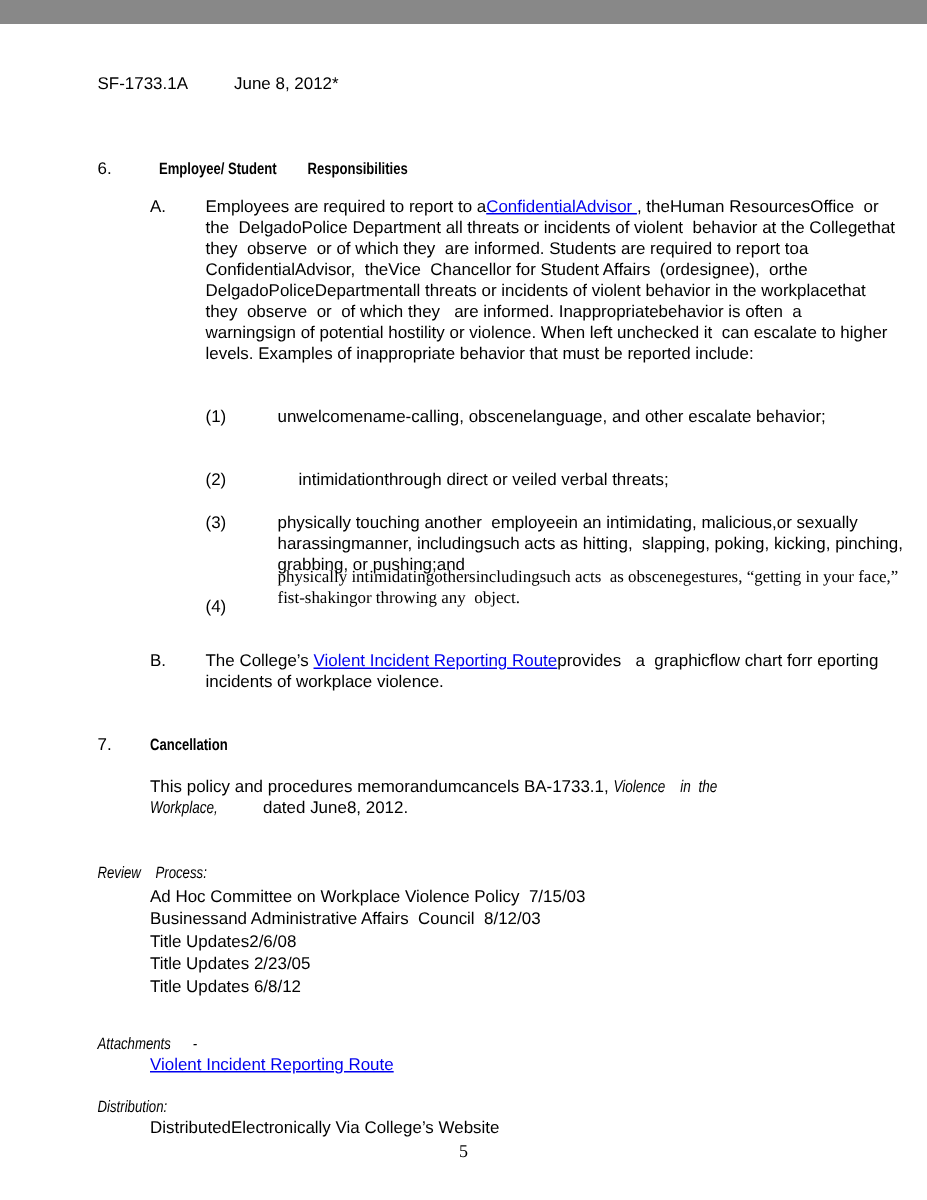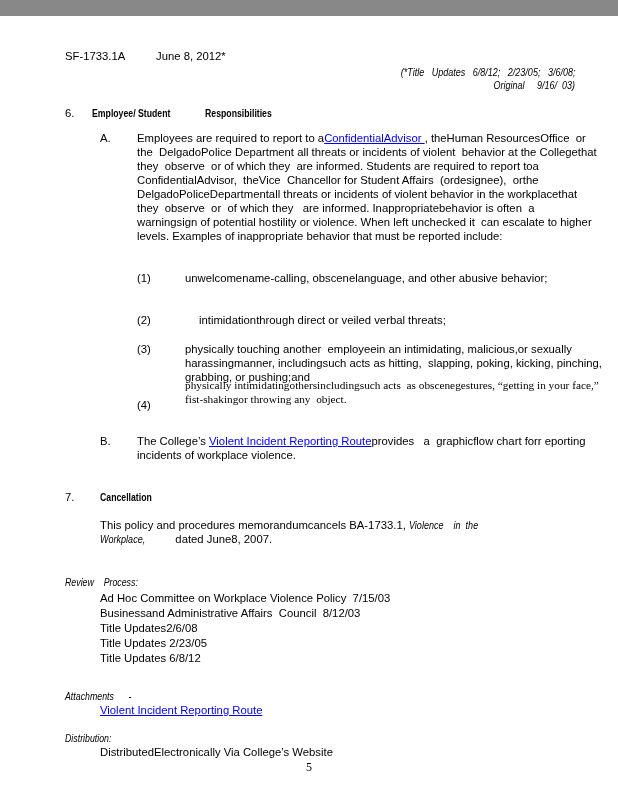--- a/index.html
+++ b/index.html
@@ -29,57 +29,53 @@
   .rowlabel{font-size:11px;}
 </style>
 </head>
 <body>
 
 <div class="page">
 
   <div class="abs" style="left:65px;top:33px;">SF-1733.1A</div>
   <div class="abs" style="left:156px;top:33px;">June 8, 2012*</div>
 
-  <div class="abs note" style="left:280px;top:50px;width:295px;">
-    <div><span class="cdr ital pre">(*Title   Updates   6/8/12;   2/23/05;   3/6/08;</span></div>
-    <div><span class="cdr ital pre">Original     9/16/  03)</span></div>
-  </div>
 
   <div class="abs" style="left:65px;top:90px;">6.</div>
-  <div class="abs heading" style="left:92px;top:90px;">
+  <div class="abs heading" style="left:106px;top:90px;">
     <span class="cd bold pre">Employee/ Student</span>
   </div>
   <div class="abs heading" style="left:205px;top:90px;">
     <span class="cd bold pre">Responsibilities</span>
   </div>
 
   <div class="abs" style="left:100px;top:115px;">A.</div>
   <div class="abs prew" style="left:137px;top:115px;width:462px;"><span>Employees are required to report to a</span><span class="lnk">ConfidentialAdvisor </span><span>, theHuman ResourcesOffice  or the  DelgadoPolice Department all threats or incidents of violent  behavior at the Collegethat  they  observe  or of which they  are informed. Students are required to report toa  ConfidentialAdvisor,  theVice  Chancellor for Student Affairs  (ordesignee),  orthe   DelgadoPoliceDepartmentall threats or incidents of violent behavior in the workplacethat they  observe  or  of which they   are informed. Inappropriatebehavior is often  a  warningsign of potential hostility or violence. When left unchecked it  can escalate to higher levels. Examples of inappropriate behavior that must be reported include:</span></div>
 
   <div class="abs" style="left:137px;top:255px;">(1)</div>
-  <div class="abs prew" style="left:185px;top:255px;width:418px;">unwelcomename-calling, obscenelanguage, and other abusive behavior;</div>
+  <div class="abs prew" style="left:185px;top:255px;width:418px;">unwelcomename-calling, obscenelanguage, and other escalate behavior;</div>
 
   <div class="abs" style="left:137px;top:297px;">(2)</div>
   <div class="abs prew" style="left:185px;top:297px;width:418px;padding-left:14px;">intimidationthrough direct or veiled verbal threats;</div>
 
   <div class="abs" style="left:137px;top:326px;">(3)</div>
   <div class="abs prew" style="left:185px;top:326px;width:418px;">physically touching another  employeein an intimidating, malicious,or sexually  harassingmanner, includingsuch acts as hitting,  slapping, poking, kicking, pinching, grabbing, or pushing;and</div>
 
   <div class="abs" style="left:137px;top:382px;">(4)</div>
   <div class="abs prew" style="left:185px;top:362px;width:418px;font-family:Liberation Serif, serif;">physically intimidatingothersincludingsuch acts  as obscenegestures, “getting in your face,” fist-shakingor throwing any  object.</div>
 
   <div class="abs" style="left:100px;top:418px;">B.</div>
   <div class="abs prew" style="left:137px;top:418px;width:455px;"><span>The College’s </span><span class="lnk">Violent Incident Reporting Route</span><span>provides   a  graphicflow chart forr eporting incidents of workplace violence.</span></div>
 
   <div class="abs" style="left:65px;top:474px;">7.</div>
   <div class="abs heading" style="left:100px;top:474px;">
     <span class="cd bold">Cancellation</span>
   </div>
 
-  <div class="abs prew" style="left:100px;top:502px;width:470px;"><span>This policy and procedures memorandumcancels BA-1733.1, </span><span class="cd ital pre">Violence    in  the</span><br><span class="cd ital pre">Workplace,</span><span>      dated June8, 2007.</span></div>
+  <div class="abs prew" style="left:100px;top:502px;width:470px;"><span>This policy and procedures memorandumcancels BA-1733.1, </span><span class="cd ital pre">Violence    in  the</span><br><span class="cd ital pre">Workplace,</span><span>      dated June8, 2012.</span></div>
 
   <div class="abs rowlabel" style="left:65px;top:559px;">
     <span class="cd ital pre">Review    Process:</span>
   </div>
   <div class="abs" style="left:100px;top:575px;line-height:15px;">
     <div class="prew">Ad Hoc Committee on Workplace Violence Policy  7/15/03</div>
     <div class="prew">Businessand Administrative Affairs  Council  8/12/03</div>
     <div class="prew">Title Updates2/6/08</div>
     <div class="prew">Title Updates 2/23/05</div>
     <div class="prew">Title Updates 6/8/12</div>

